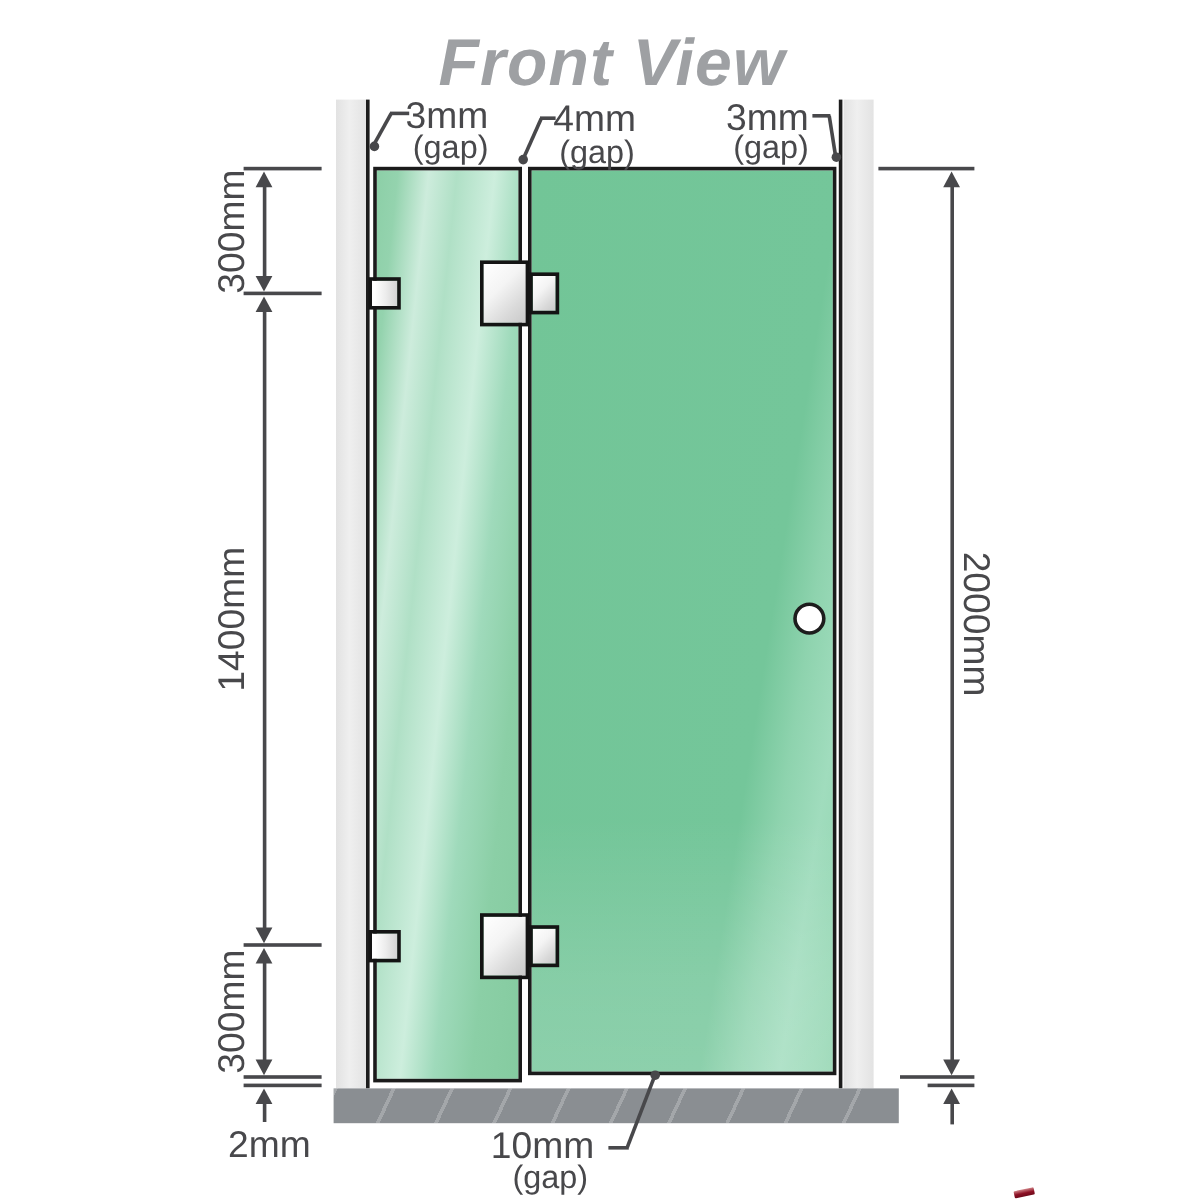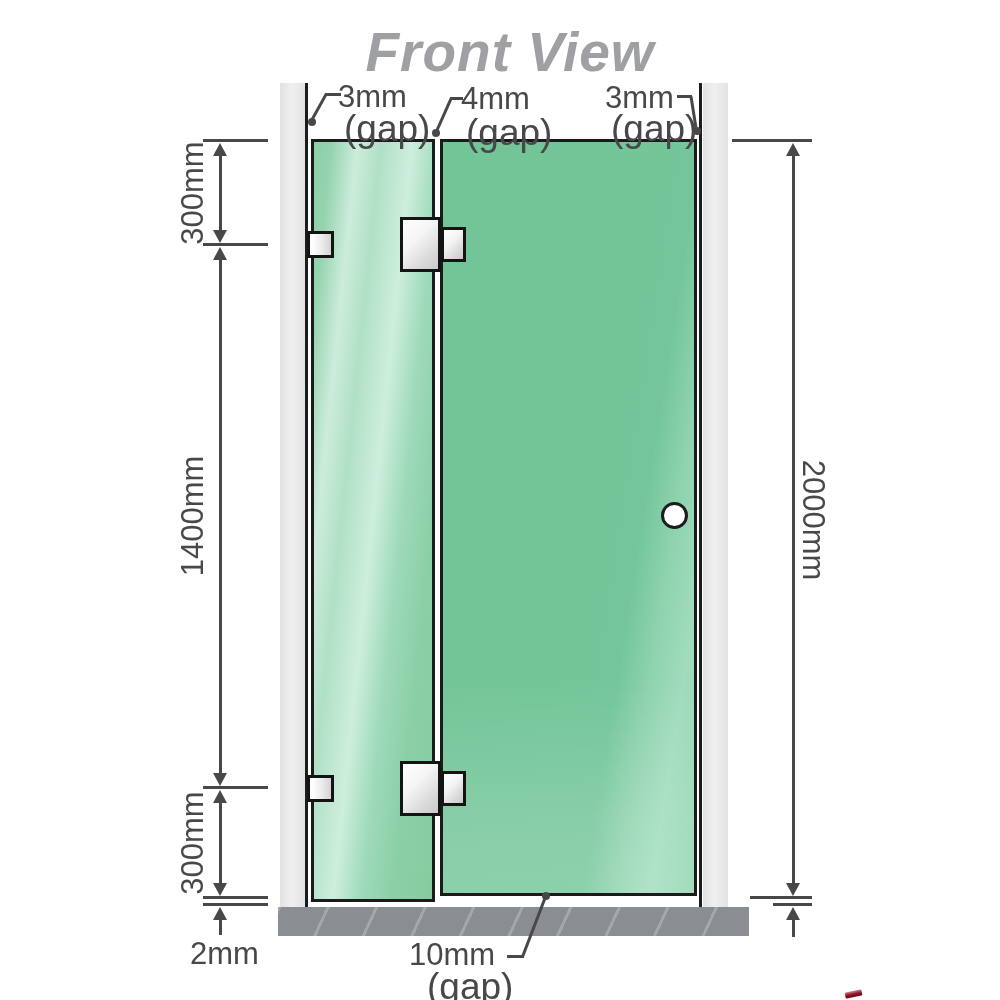--- a/index.html
+++ b/index.html
@@ -59,21 +59,21 @@
   .dim { color:#48484b; }
   .hline, .vline, .leader { position:absolute; background:#48484b; }
   .hline { height:3px; }
   .vline { width:3px; }
   .leader { height:3px; transform-origin:0 50%; }
   .dot { position:absolute; width:8px; height:8px; border-radius:50%; background:#48484b; }
   .tri { position:absolute; width:0; height:0; }
   .tri.up   { border-left:7px solid transparent; border-right:7px solid transparent; border-bottom:13px solid #48484b; }
   .tri.down { border-left:7px solid transparent; border-right:7px solid transparent; border-top:13px solid #48484b; }
   .lbl { position:absolute; font-size:31px; color:#48484b; white-space:nowrap; }
-  .lbl.small { font-size:37px; }
+  .lbl.small { font-size:27px; }
   .lbl.rot-ccw { transform:translate(-50%,-50%) rotate(-90deg); }
   .lbl.rot-cw  { transform:translate(-50%,-50%) rotate(90deg); }
   
   .lt0 { left:203px; top:139px; width:65px; }
   .lt1 { left:203px; top:243px; width:65px; }
   .lt2 { left:203px; top:786px; width:65px; }
   .lt3 { left:203px; top:896px; width:65px; }
   .lt4 { left:203px; top:903px; width:65px; }
   .ls1 { left:219px; top:154px; height:78px; }
   .ls2 { left:219px; top:258px; height:518px; }

